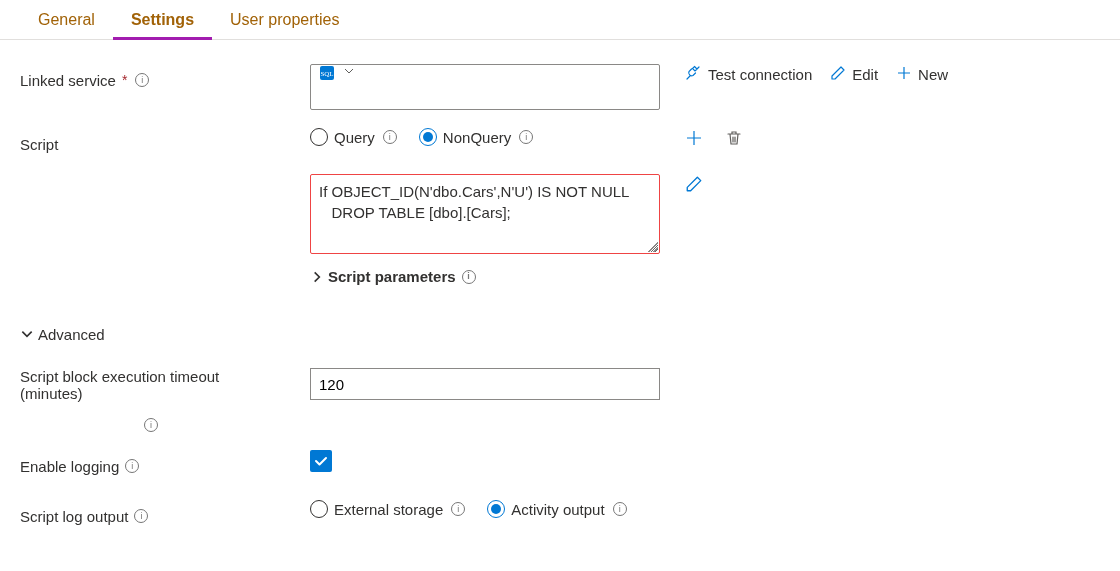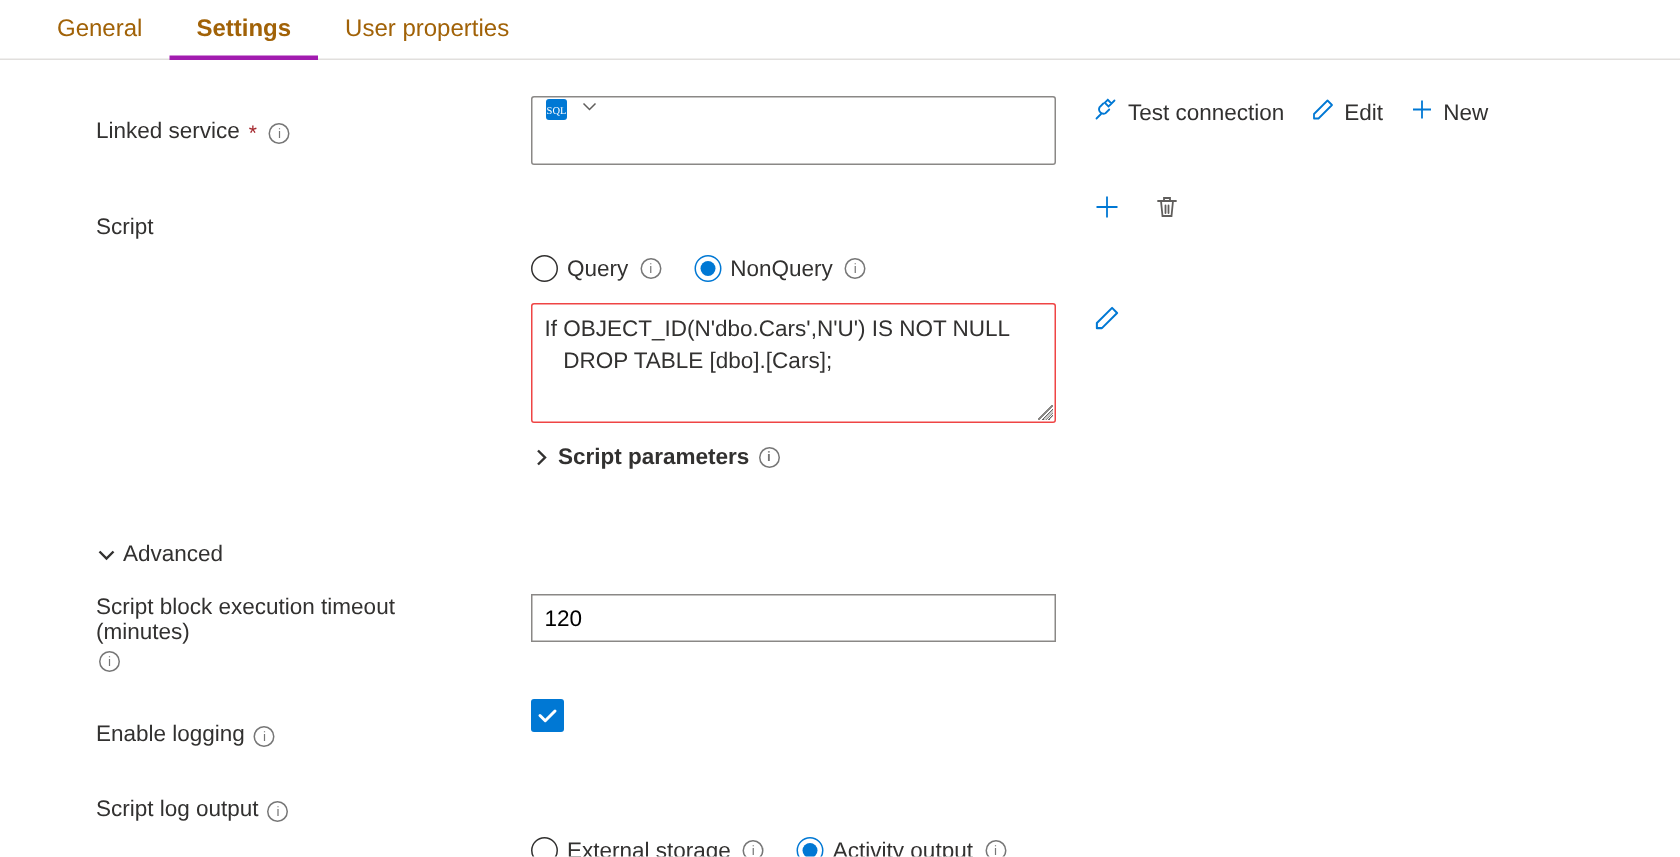--- a/index.html
+++ b/index.html
@@ -38,25 +38,24 @@
   }
   .row {
     display: flex;
     align-items: flex-start;
     margin-bottom: 18px;
   }
   .label-col {
     width: 290px;
     flex: 0 0 290px;
     display: flex;
-    align-items: flex-end;
+    align-items: center;
     gap: 4px;
     min-height: 32px;
     color: #323130;
-    margin-left: 44px;
   }
   .label-col .lbl { font-size: 15px; }
   .req { color: #a4262c; margin: 0 2px; }
   .info-icon {
     width: 14px; height: 14px;
     border: 1px solid #767676;
     border-radius: 50%;
     display: inline-flex;
     align-items: center;
     justify-content: center;
@@ -104,21 +103,20 @@
     gap: 6px;
     color: #323130;
     font-size: 15px;
     cursor: pointer;
   }
   .action-link .ico { color: #0078d4; }
   .radio-row {
     display: flex;
     align-items: center;
     gap: 22px;
-    margin-top: 42px;
   }
   .radio-item {
     display: inline-flex;
     align-items: center;
     gap: 6px;
   }
   .radio {
     width: 18px; height: 18px;
     border: 1px solid #323130;
     border-radius: 50%;
@@ -188,22 +186,23 @@
     display: flex;
     align-items: center;
     justify-content: center;
     color: #fff;
   }
   .checkbox svg { width: 16px; height: 16px; }
   .label-wrap {
     display: flex;
     align-items: center;
     flex-wrap: wrap;
-    gap: 4px;
+    gap: 16px;
     max-width: 260px;
+    flex-direction: column;
   }
   .side-icons { display:flex; gap:20px; align-items:center; padding-left:24px; }
 </style>
 </head>
 <body>
 
 <div class="tabs">
   <div class="tab">General</div>
   <div class="tab active">Settings</div>
   <div class="tab">User properties</div>

